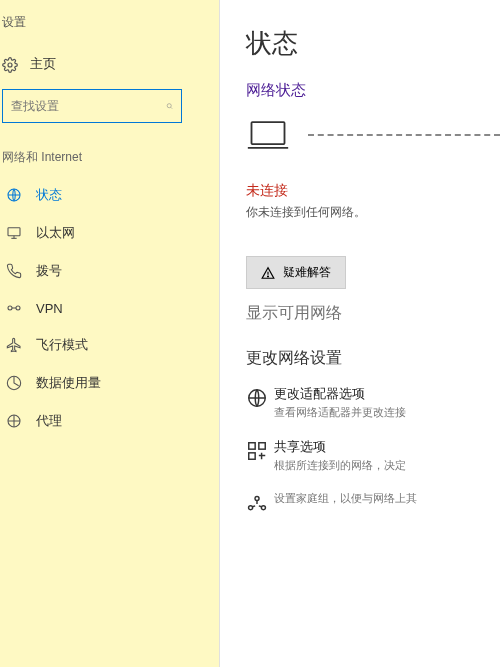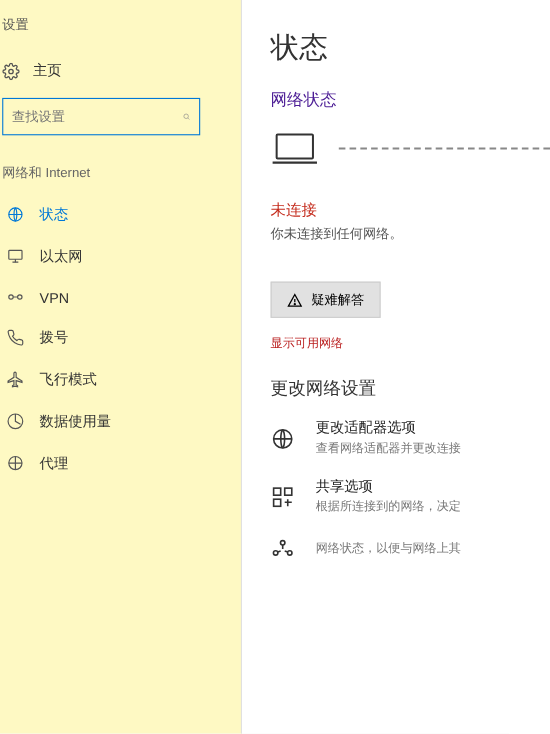--- a/index.html
+++ b/index.html
@@ -128,36 +128,36 @@
     background: #e1e1e1;
     border: 1px solid #ccc;
     padding: 7px 14px;
     font-size: 12px;
     cursor: pointer;
     margin-bottom: 14px;
     margin-top: 19px;
   }
   .troubleshoot-btn .icon { width: 14px; height: 14px; }
   .linklike {
-    color: #b91c1c;
-    font-size: 11px;
+    color: #737373;
+    font-size: 16px;
     cursor: pointer;
     margin-bottom: 24px;
     display: inline-block;
   }
   .change-heading {
     font-size: 16px;
     font-weight: 500;
     margin-bottom: 16px;
     font-family: Liberation Mono, monospace;
   }
   .opt-row {
     display: flex;
-    align-items: center;
-    gap: 19px;
+    align-items: flex-start;
+    gap: 6px;
     margin-bottom: 18px;
     cursor: pointer;
   }
   .opt-row .icon { width: 22px; height: 22px; color: #333; flex-shrink: 0; margin-top: 2px; }
   .opt-title { font-size: 13px; color: #222; margin-bottom: 2px; }
   .opt-desc { font-size: 11px; color: #777; white-space: nowrap; overflow: hidden; }
 </style>
 </head>
 <body>
 
@@ -192,31 +192,31 @@
   <div class="nav-item">
     <svg class="icon" viewBox="0 0 24 24" fill="none" stroke="currentColor" stroke-width="1.6">
         <rect x="3" y="4" width="18" height="12" rx="1"></rect>
         <line x1="8" y1="20" x2="16" y2="20"></line>
         <line x1="12" y1="16" x2="12" y2="20"></line>
       </svg>
     <span>以太网</span>
   </div>
   <div class="nav-item">
     <svg class="icon" viewBox="0 0 24 24" fill="none" stroke="currentColor" stroke-width="1.6">
+        <path d="M22 16.92v3a2 2 0 0 1-2.18 2 19.8 19.8 0 0 1-8.63-3.07 19.5 19.5 0 0 1-6-6A19.8 19.8 0 0 1 2.12 4.18 2 2 0 0 1 4.11 2h3a2 2 0 0 1 2 1.72c.13.96.37 1.9.72 2.81a2 2 0 0 1-.45 2.11L8.09 10a16 16 0 0 0 6 6l1.36-1.29a2 2 0 0 1 2.11-.45c.91.35 1.85.59 2.81.72A2 2 0 0 1 22 16.92z"></path>
+      </svg>
+    <span>拨号</span>
+  </div>
+  <div class="nav-item">
+    <svg class="icon" viewBox="0 0 24 24" fill="none" stroke="currentColor" stroke-width="1.6">
         <circle cx="6" cy="12" r="3"></circle>
         <circle cx="18" cy="12" r="3"></circle>
         <line x1="9" y1="12" x2="15" y2="12"></line>
       </svg>
     <span>VPN</span>
-  </div>
-  <div class="nav-item">
-    <svg class="icon" viewBox="0 0 24 24" fill="none" stroke="currentColor" stroke-width="1.6">
-        <path d="M22 16.92v3a2 2 0 0 1-2.18 2 19.8 19.8 0 0 1-8.63-3.07 19.5 19.5 0 0 1-6-6A19.8 19.8 0 0 1 2.12 4.18 2 2 0 0 1 4.11 2h3a2 2 0 0 1 2 1.72c.13.96.37 1.9.72 2.81a2 2 0 0 1-.45 2.11L8.09 10a16 16 0 0 0 6 6l1.36-1.29a2 2 0 0 1 2.11-.45c.91.35 1.85.59 2.81.72A2 2 0 0 1 22 16.92z"></path>
-      </svg>
-    <span>拨号</span>
   </div>
   <div class="nav-item">
     <svg class="icon" viewBox="0 0 24 24" fill="none" stroke="currentColor" stroke-width="1.6">
         <path d="M21 16v-2l-8-5V3.5a1.5 1.5 0 0 0-3 0V9l-8 5v2l8-2.5V19l-2 1.5V22l3.5-1 3.5 1v-1.5L13 19v-5.5l8 2.5z"></path>
       </svg>
     <span>飞行模式</span>
   </div>
   <div class="nav-item">
     <svg class="icon" viewBox="0 0 24 24" fill="none" stroke="currentColor" stroke-width="1.6">
         <path d="M12 2v10l7 4"></path>
@@ -286,16 +286,16 @@
   </div>
 
   <div class="opt-row">
     <svg class="icon" viewBox="0 0 24 24" fill="none" stroke="currentColor" stroke-width="1.6">
         <circle cx="12" cy="6" r="2.2"></circle>
         <circle cx="5" cy="16" r="2.2"></circle>
         <circle cx="19" cy="16" r="2.2"></circle>
         <path d="M12 8v4M10 14l-3 1M14 14l3 1"></path>
       </svg>
     <div>
-      <div class="opt-desc">网络状态，以便与网络上其</div>
+      <div class="opt-desc">设置家庭组，以便与网络上其</div>
     </div>
   </div>
 </div>
 
 </body></html>

